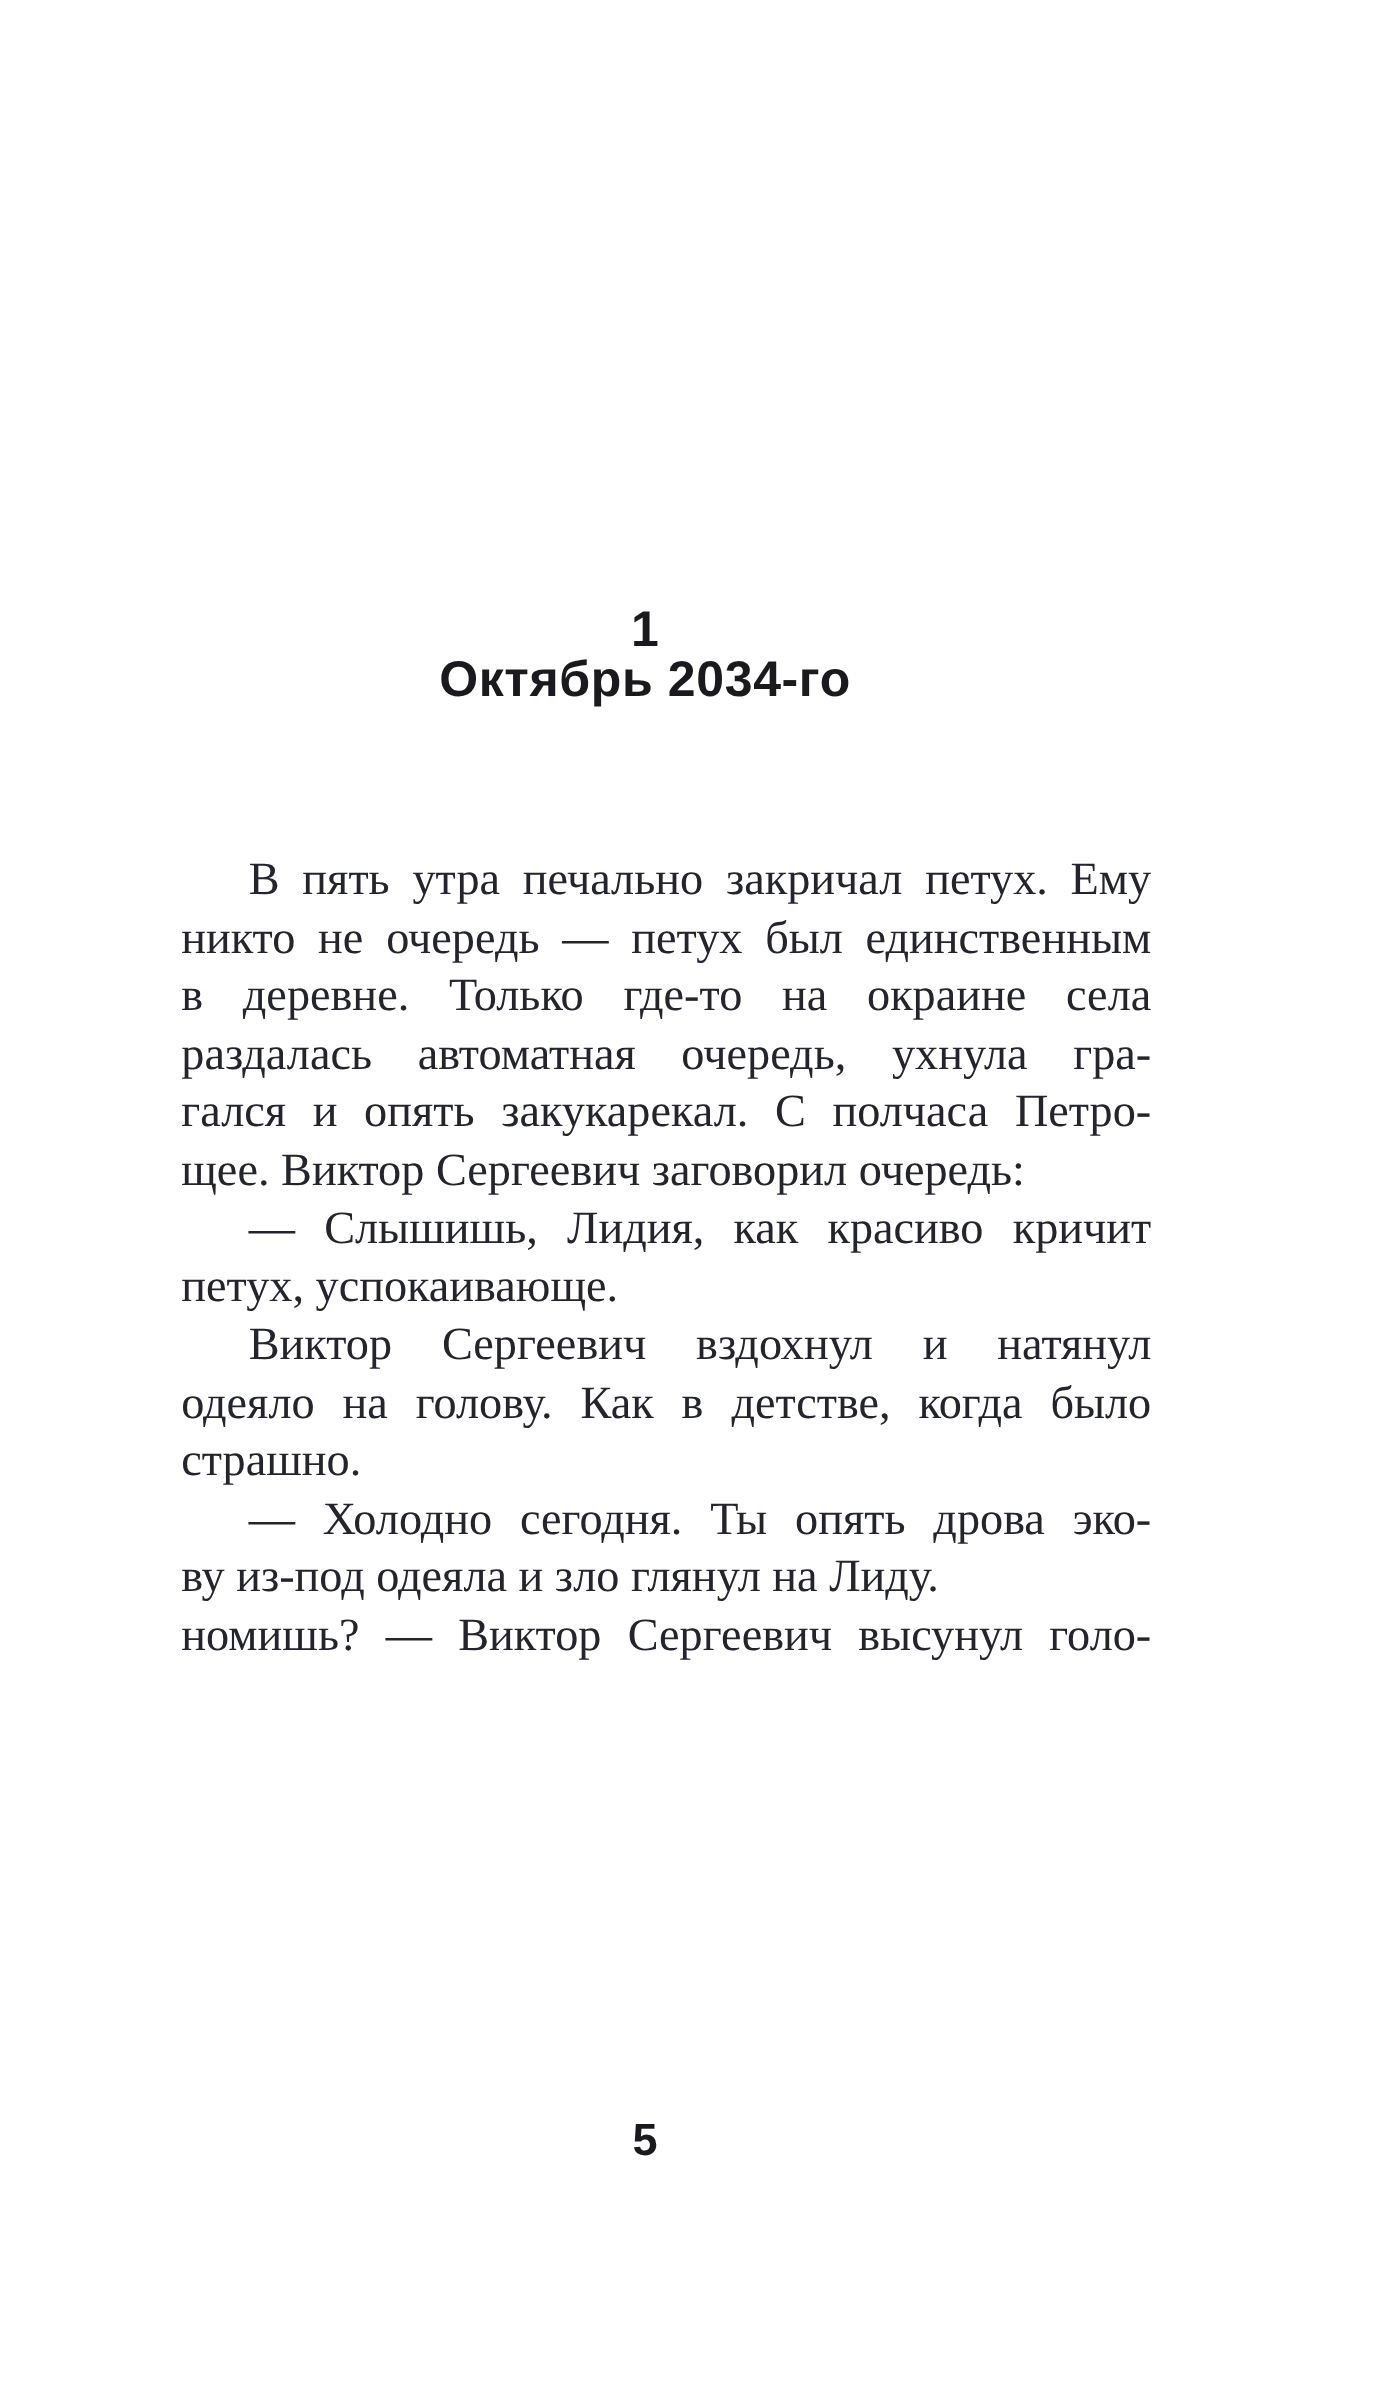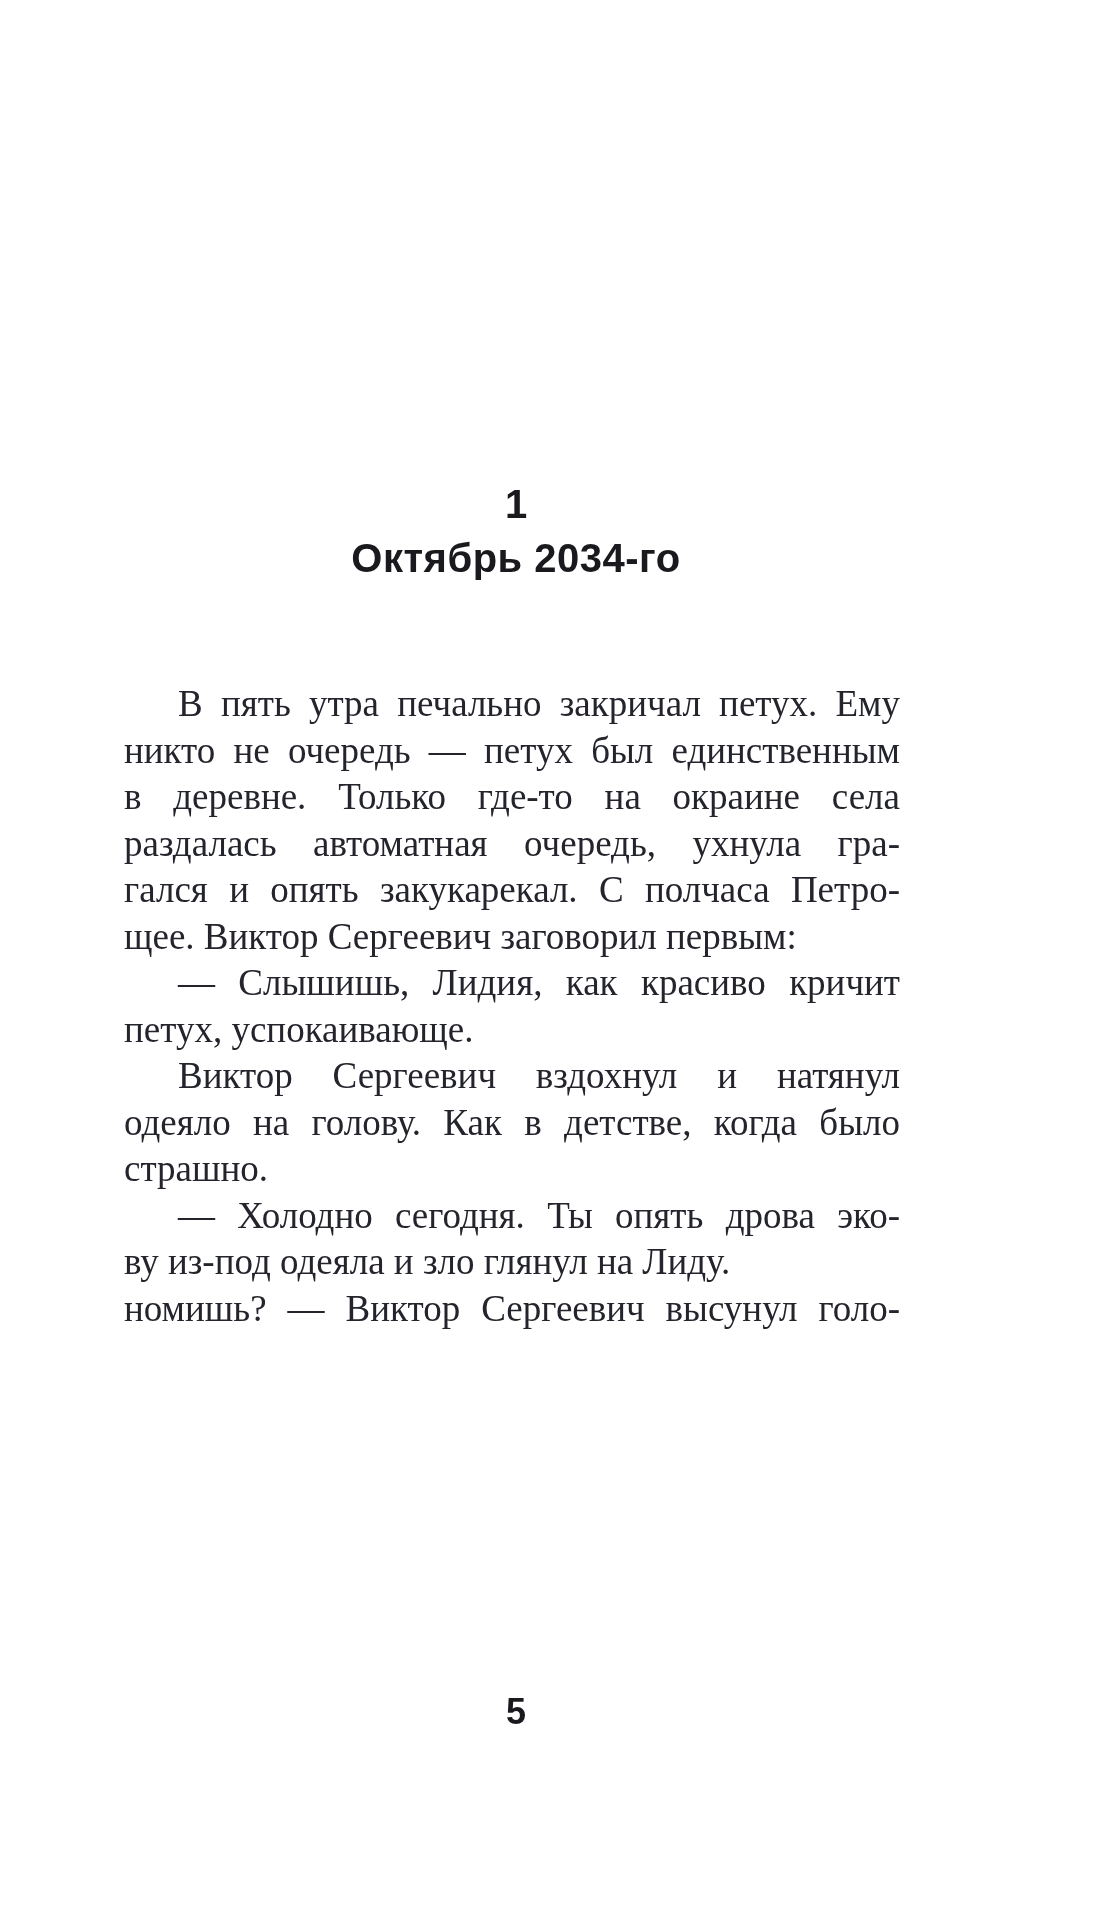--- a/index.html
+++ b/index.html
@@ -23,29 +23,28 @@
     text-align: center;
     color: var(--heading-color, #1a1a1e);
     font-family: "Liberation Sans", sans-serif;
     font-weight: 700;
   }
   .chapter-number {
     font-size: 40px;
     line-height: 40px;
   }
   .chapter-title {
-    margin-top: 14px;
     font-size: 40px;
     line-height: 40px;
     letter-spacing: 0.5px;
   }
   .body-text {
     position: absolute;
     top: 681px;
-    left: 124px;
+    left: 145px;
     width: 776px;
     color: var(--body-color, #23242c);
     font-family: "Liberation Serif", serif;
     font-size: 37px;
     line-height: 46.5px;
   }
   .para {
     margin: 0;
     padding: 0;
   }
@@ -83,21 +82,21 @@
     <div class="chapter-title">Октябрь 2034-го</div>
   </div>
 
   <div class="body-text" id="body-text">
       <div class="para">
         <div class="line first">В пять утра печально закричал петух. Ему</div>
         <div class="line">никто не очередь — петух был единственным</div>
         <div class="line">в деревне. Только где-то на окраине села</div>
         <div class="line">раздалась автоматная очередь, ухнула гра-</div>
         <div class="line">гался и опять закукарекал. С полчаса Петро-</div>
-        <div class="line last">щее. Виктор Сергеевич заговорил первым:</div>
+        <div class="line last">щее. Виктор Сергеевич заговорил очередь:</div>
       </div>
       <div class="para">
         <div class="line first">— Слышишь, Лидия, как красиво кричит</div>
         <div class="line last">петух, успокаивающе.</div>
       </div>
       <div class="para">
         <div class="line first">Виктор Сергеевич вздохнул и натянул</div>
         <div class="line">одеяло на голову. Как в детстве, когда было</div>
         <div class="line last">страшно.</div>
       </div>

